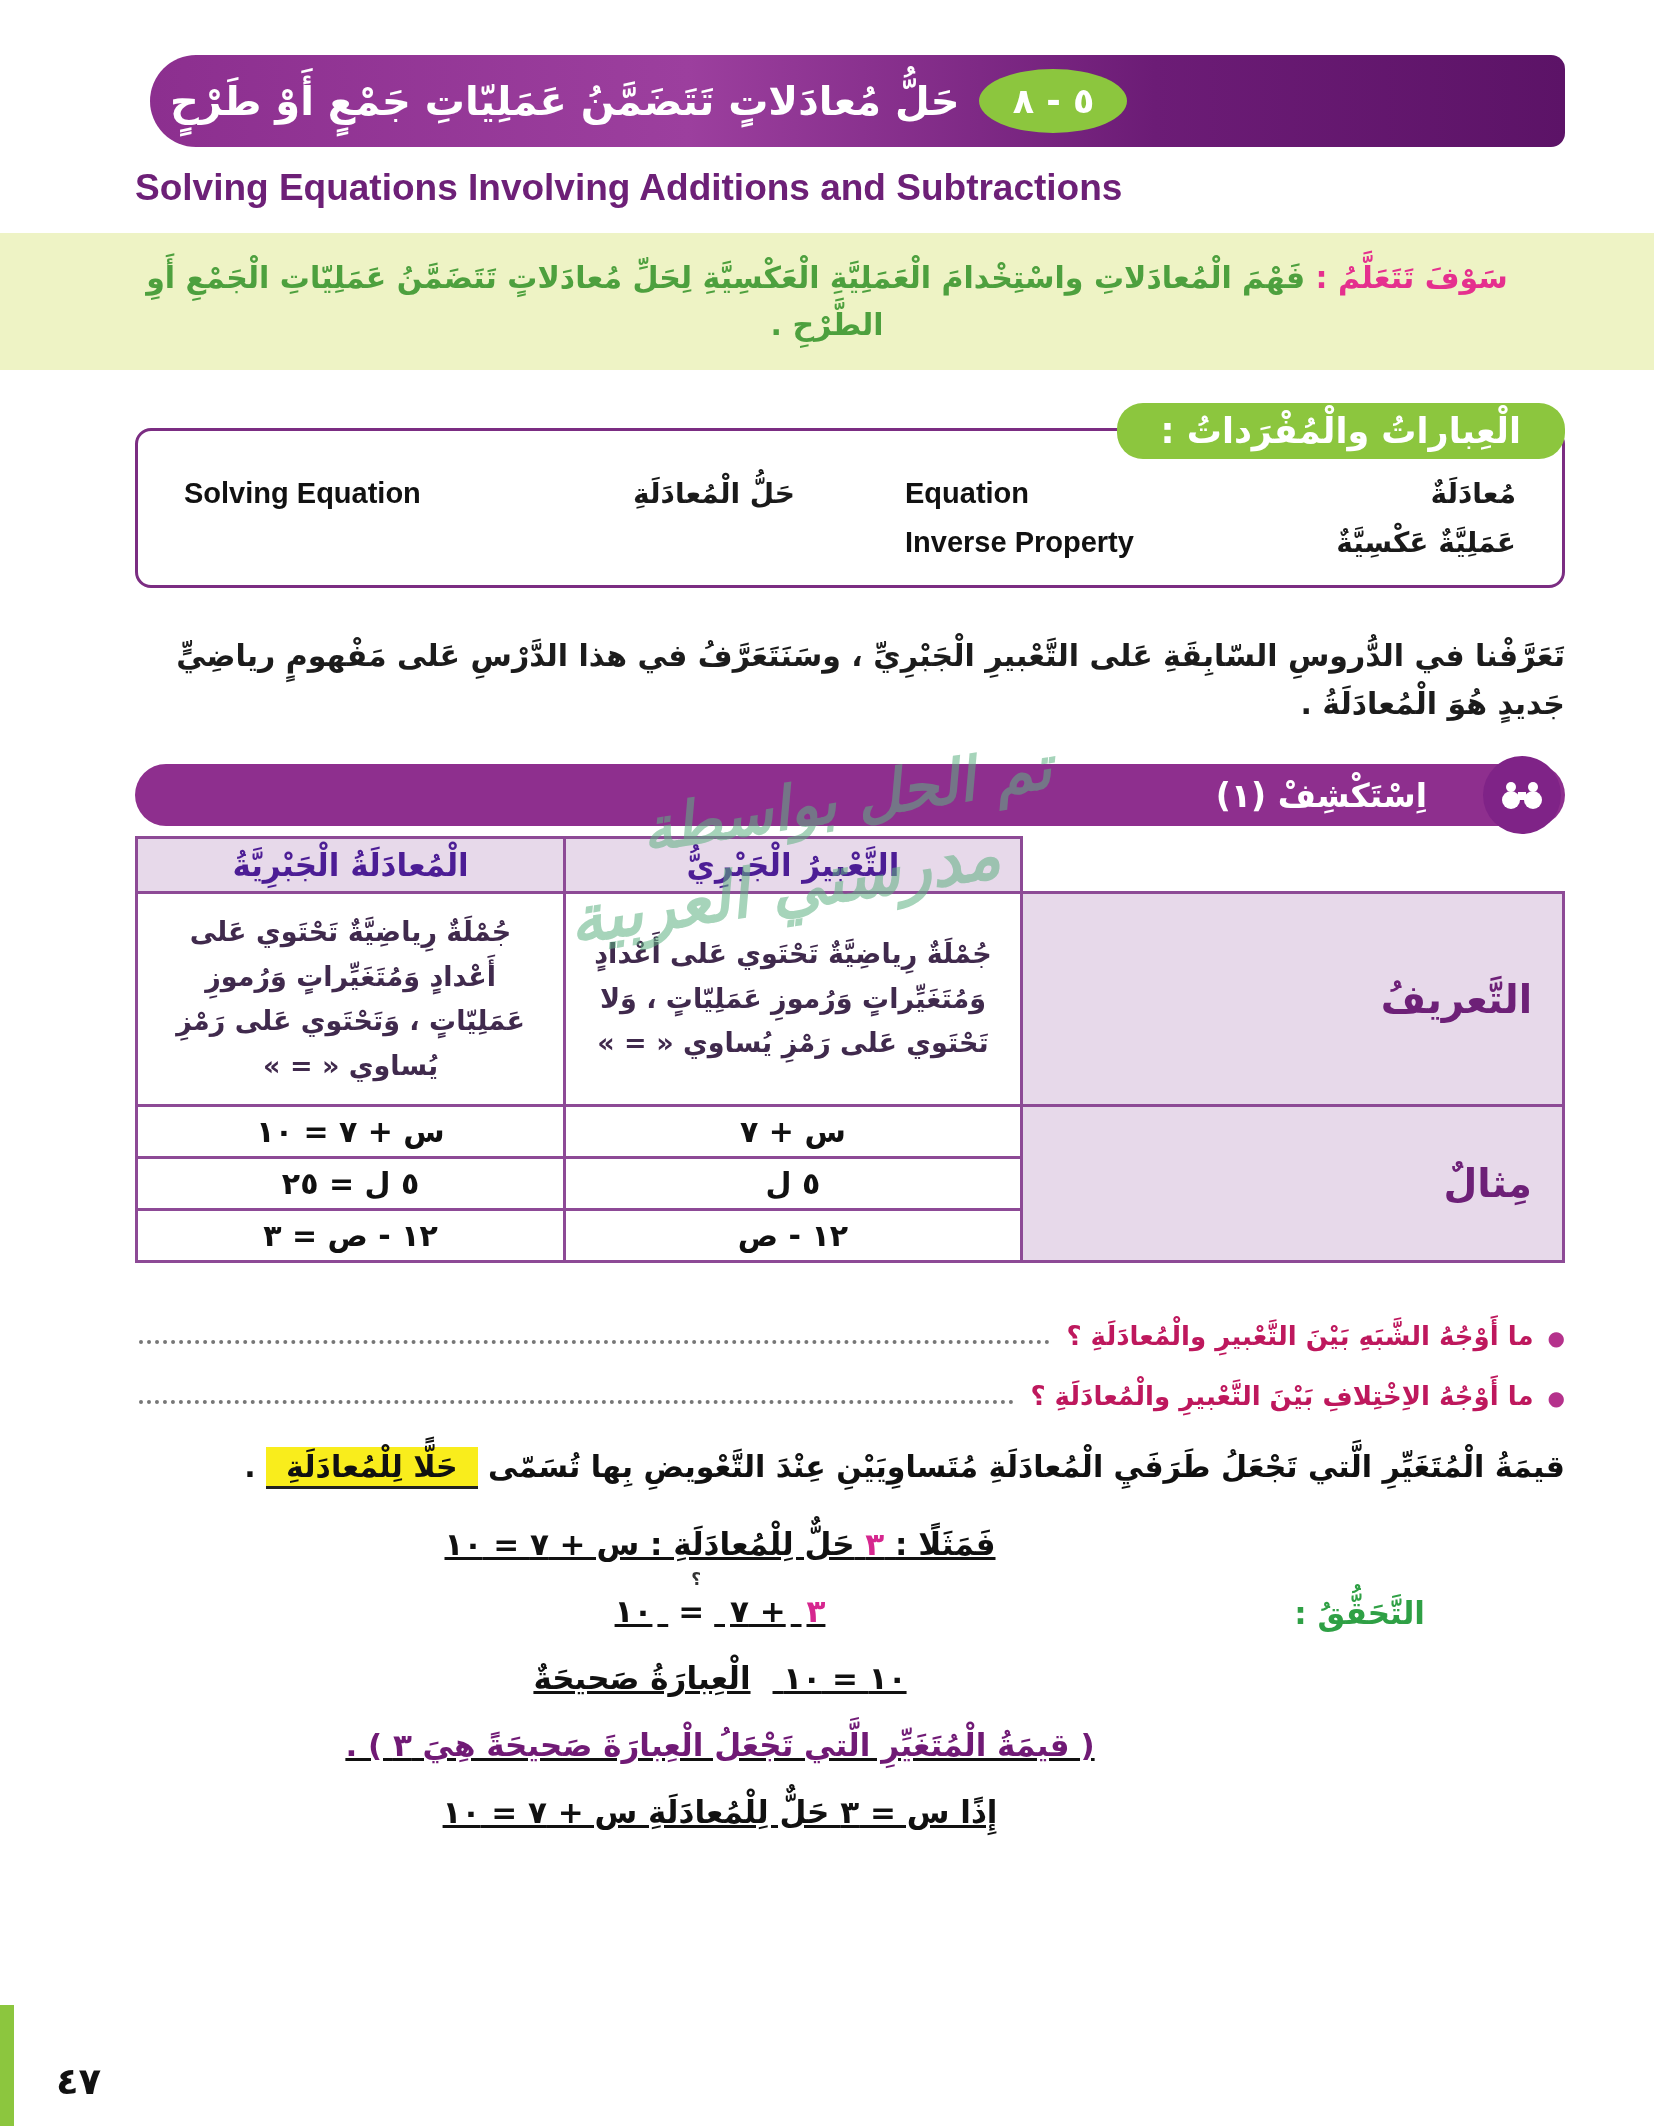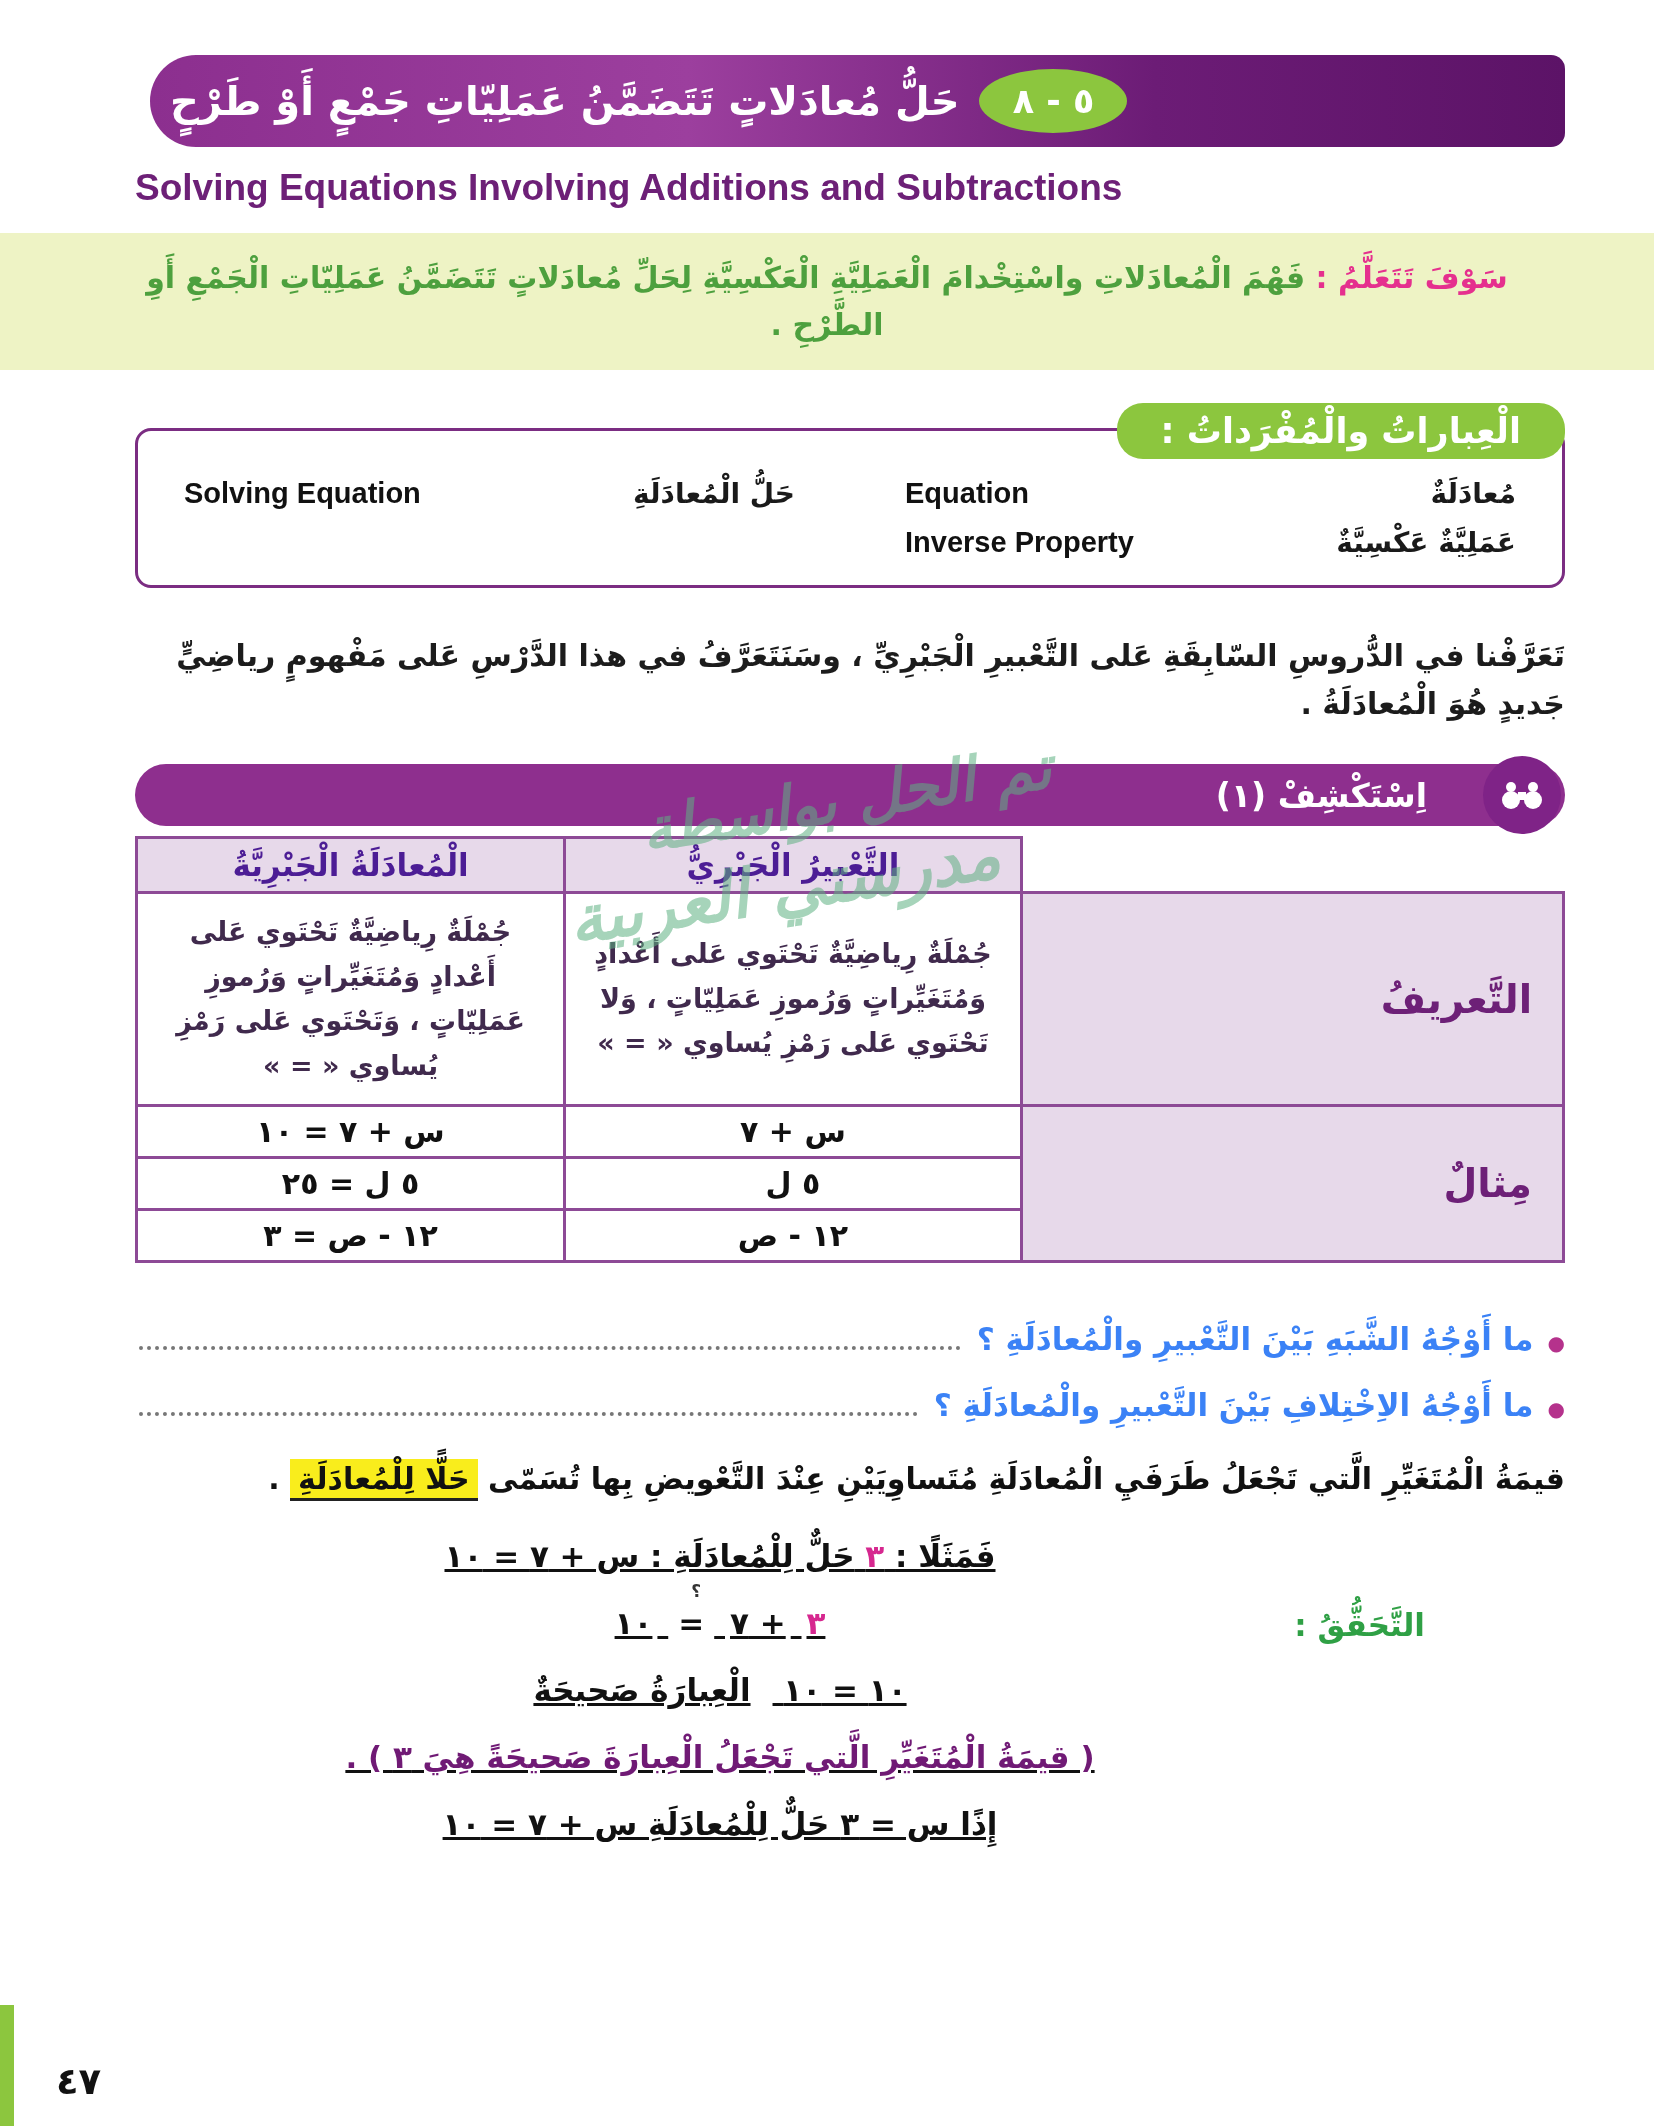--- a/index.html
+++ b/index.html
@@ -140,36 +140,36 @@
   .ex-cell {
     background:#ffffff; text-align:center;
     font-size:30px; font-weight:bold; color:#111111;
     padding:7px;
   }
 
   
   .questions { margin-top:58px; }
   .q-row { display:flex; align-items:baseline; margin-bottom:30px; }
   .bullet { color:#b5328c; font-size:20px; margin-left:14px; flex:0 0 auto; }
-  .q-text { font-size:31px; font-weight:bold; color:#3b82f6; white-space:nowrap; }
+  .q-text { font-size:26px; font-weight:bold; color:#be185d; white-space:nowrap; }
   .leader {
     flex:1; border-bottom:4px dotted #777777;
     margin:0 16px 7px 4px; align-self:flex-end; height:0;
   }
 
   
   .statement {
     margin-top:16px;
     font-size:30px; font-weight:bold; color:#111111;
     line-height:1.7; text-align:right;
   }
   .hl {
     background:#f9ed1c;
     border-bottom:3px solid #222222;
-    padding:2px 8px;
+    padding:2px 20px;
   }
 
   
   .worked { margin-top:30px; font-size:31px; font-weight:bold; color:#111111;text-decoration:underline; }
   .w-line { text-align:center; margin:0 260px 22px 0; line-height:1.45; }
   .mag { color:#d6278f; }
   .check-row { position:relative; }
   .check-label { position:absolute; right:-120px; top:2px; color:#2fa045; }
   .check-eq span { margin:0 5px; }
   .qequals { position:relative; display:inline-block; margin:0 12px; }

